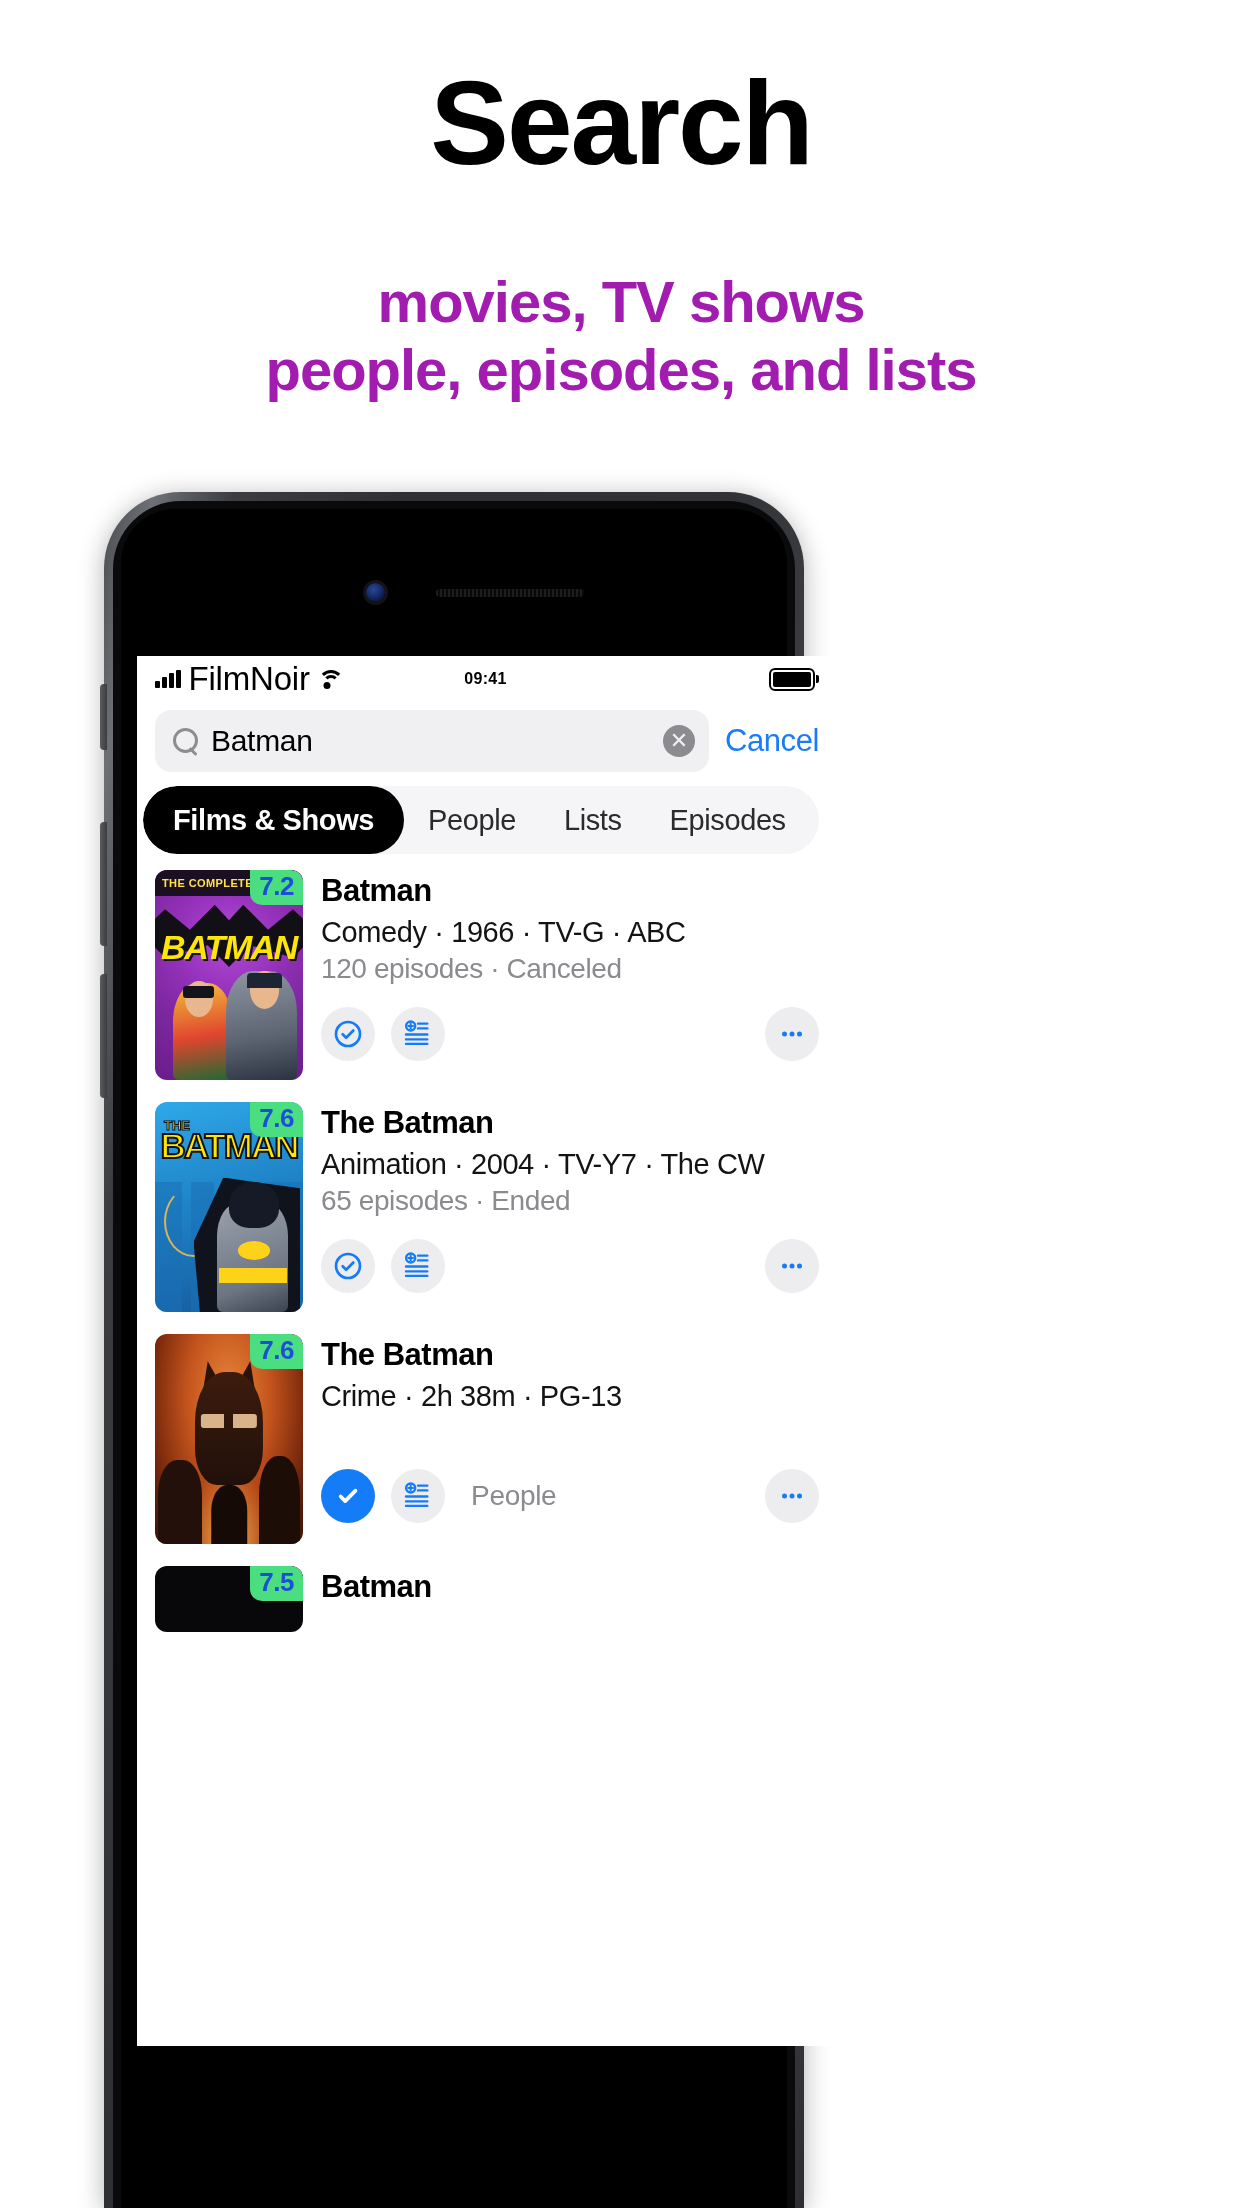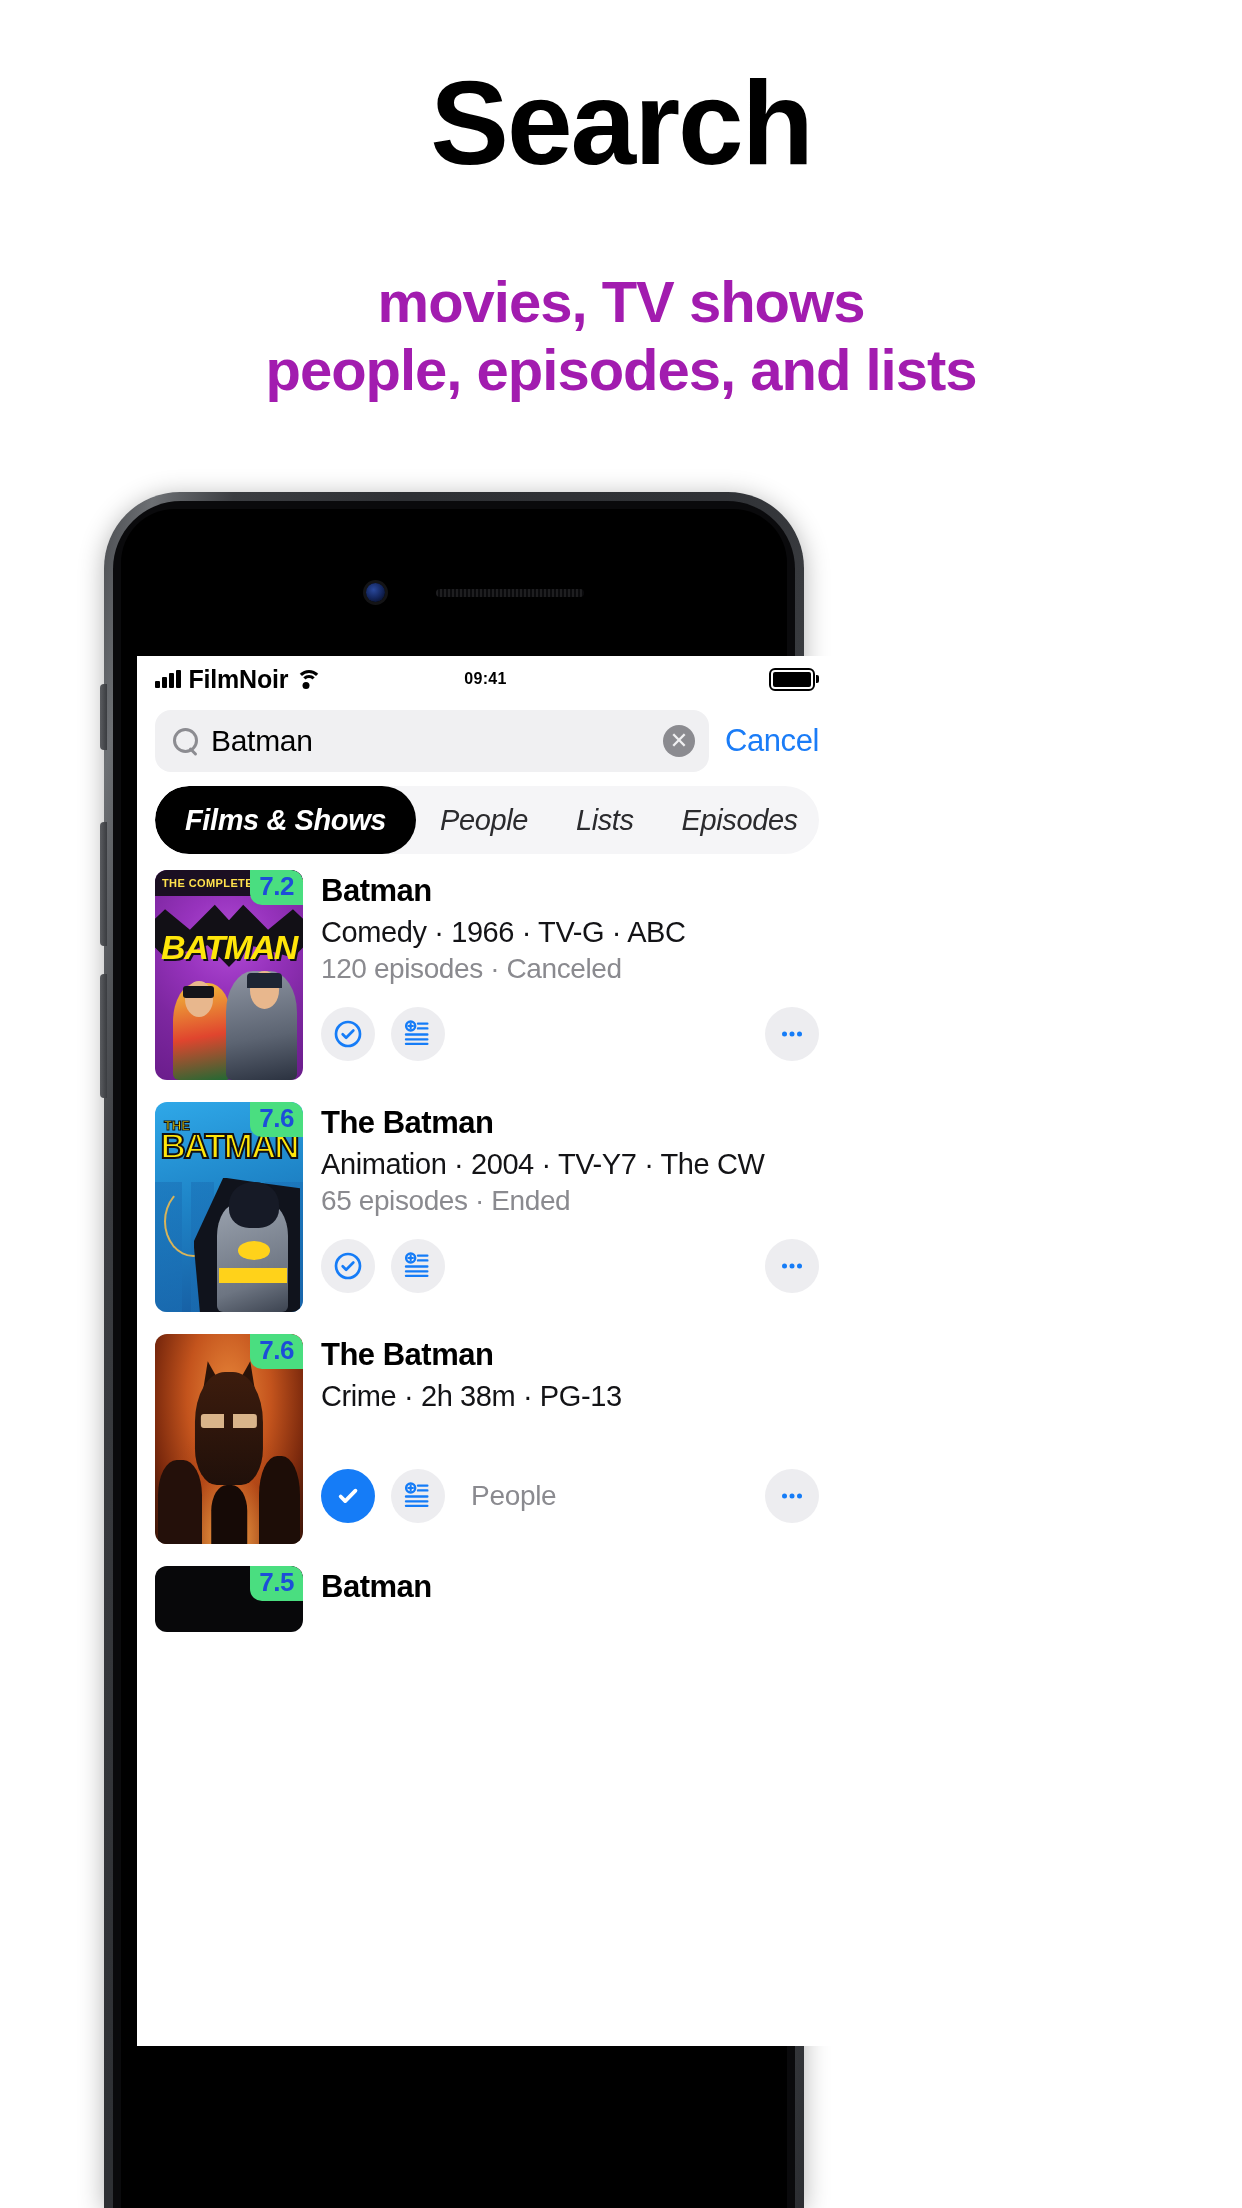--- a/index.html
+++ b/index.html
@@ -88,21 +88,21 @@
     padding: 0 22px 0 18px;
     font-size: 24px; font-weight: 700; color: #000;
   }
   .sb-left { display: flex; align-items: center; gap: 8px; }
   .sig { display: flex; align-items: flex-end; gap: 2.5px; height: 18px; }
   .sig i { width: 4.5px; background: #000; border-radius: 1px; display: block; }
   .sig i:nth-child(1) { height: 7px; }
   .sig i:nth-child(2) { height: 11px; }
   .sig i:nth-child(3) { height: 15px; }
   .sig i:nth-child(4) { height: 18px; }
-  .carrier { font-size: 25px; font-weight: 700; letter-spacing: -.2px; }
+  .carrier { font-size: 33px; font-weight: 400; letter-spacing: -.2px; }
   .wifi { width: 26px; height: 19px; position: relative; }
   .wifi span {
     position: absolute; left: 50%; transform: translateX(-50%);
     border: 3.5px solid #000; border-bottom-color: transparent;
     border-left-color: transparent; border-right-color: transparent;
     border-radius: 50%;
   }
   .wifi span:nth-child(1) { width: 26px; height: 26px; top: 0; }
   .wifi span:nth-child(2) { width: 16px; height: 16px; top: 5px; }
   .wifi .dot {
@@ -153,21 +153,21 @@
     background: #8b8b90; color: #f0f0f2;
     display: flex; align-items: center; justify-content: center;
     font-size: 22px; font-weight: 400; line-height: 1;
   }
   .cancel {
     font-size: 31px; color: #1a7cf7; letter-spacing: -.4px;
     white-space: nowrap; flex: none;
   }
 
   
-  .tabswrap { padding: 0 18px 16px 18px; font-style: italic; }
+  .tabswrap { padding: 0 18px 16px 6px; }
   .tabs {
     background: #f5f5f7; border-radius: 34px; height: 68px;
     display: flex; align-items: center; padding: 0;
     overflow: hidden;
   }
   .tab {
     font-size: 29px; color: #2b2b2e; letter-spacing: -.4px;
     padding: 0 24px; height: 68px; line-height: 68px;
     white-space: nowrap; flex: none; font-weight: 500;
   }

